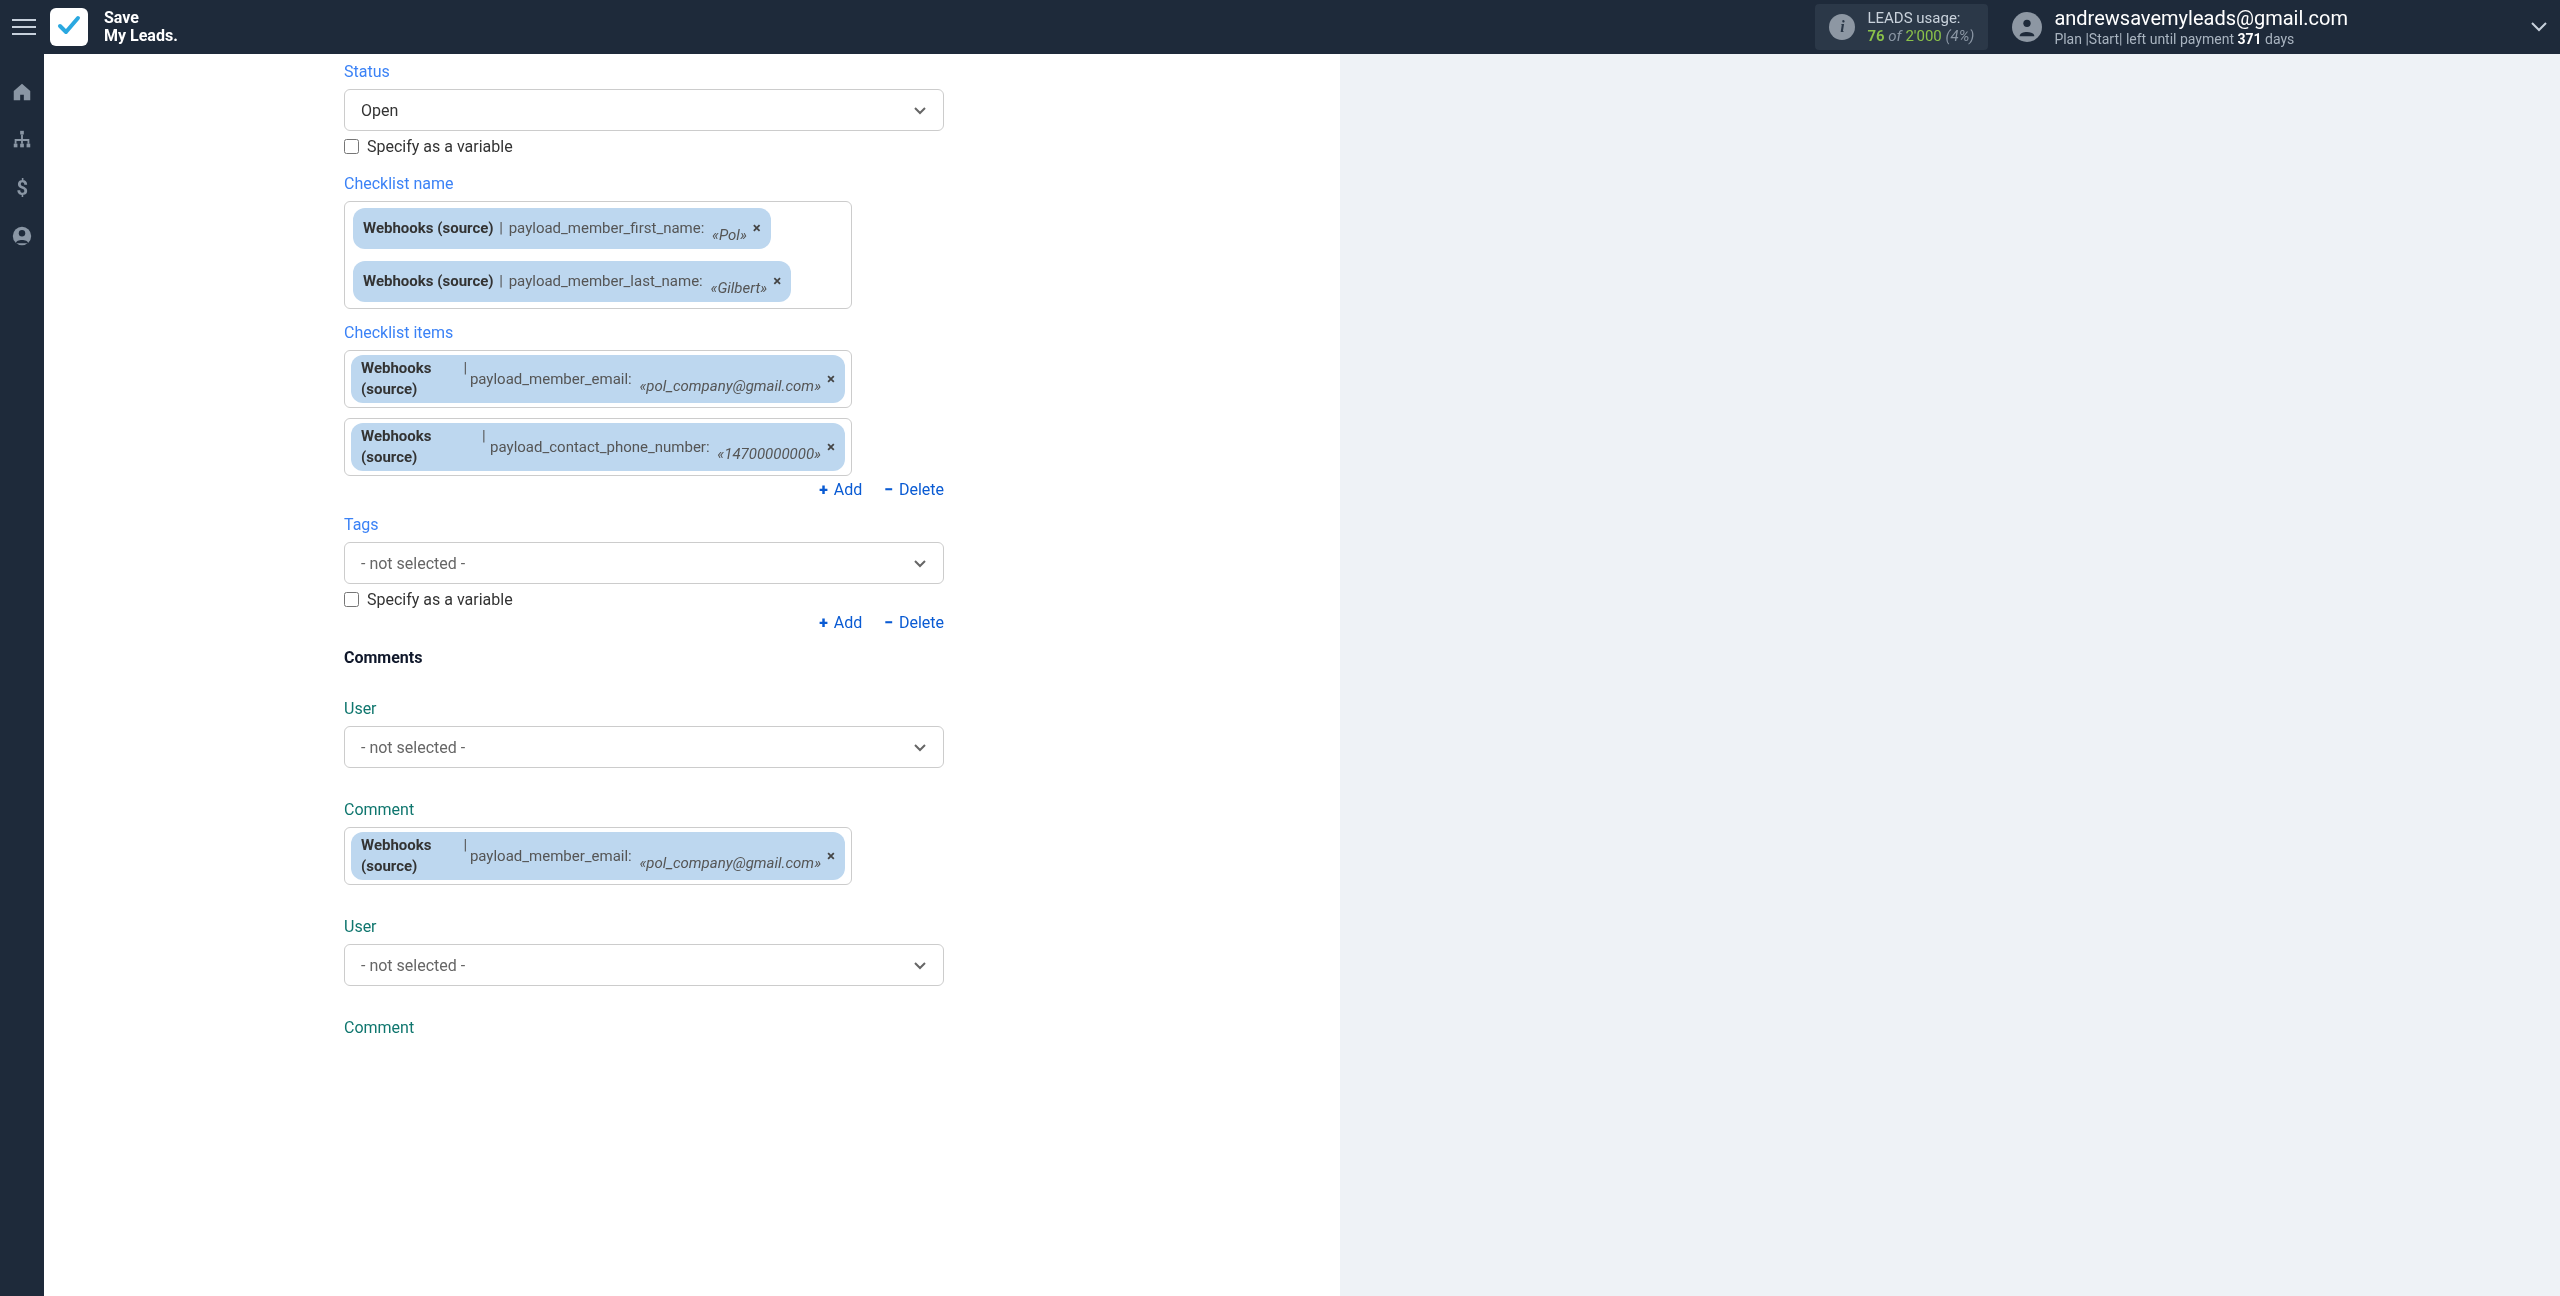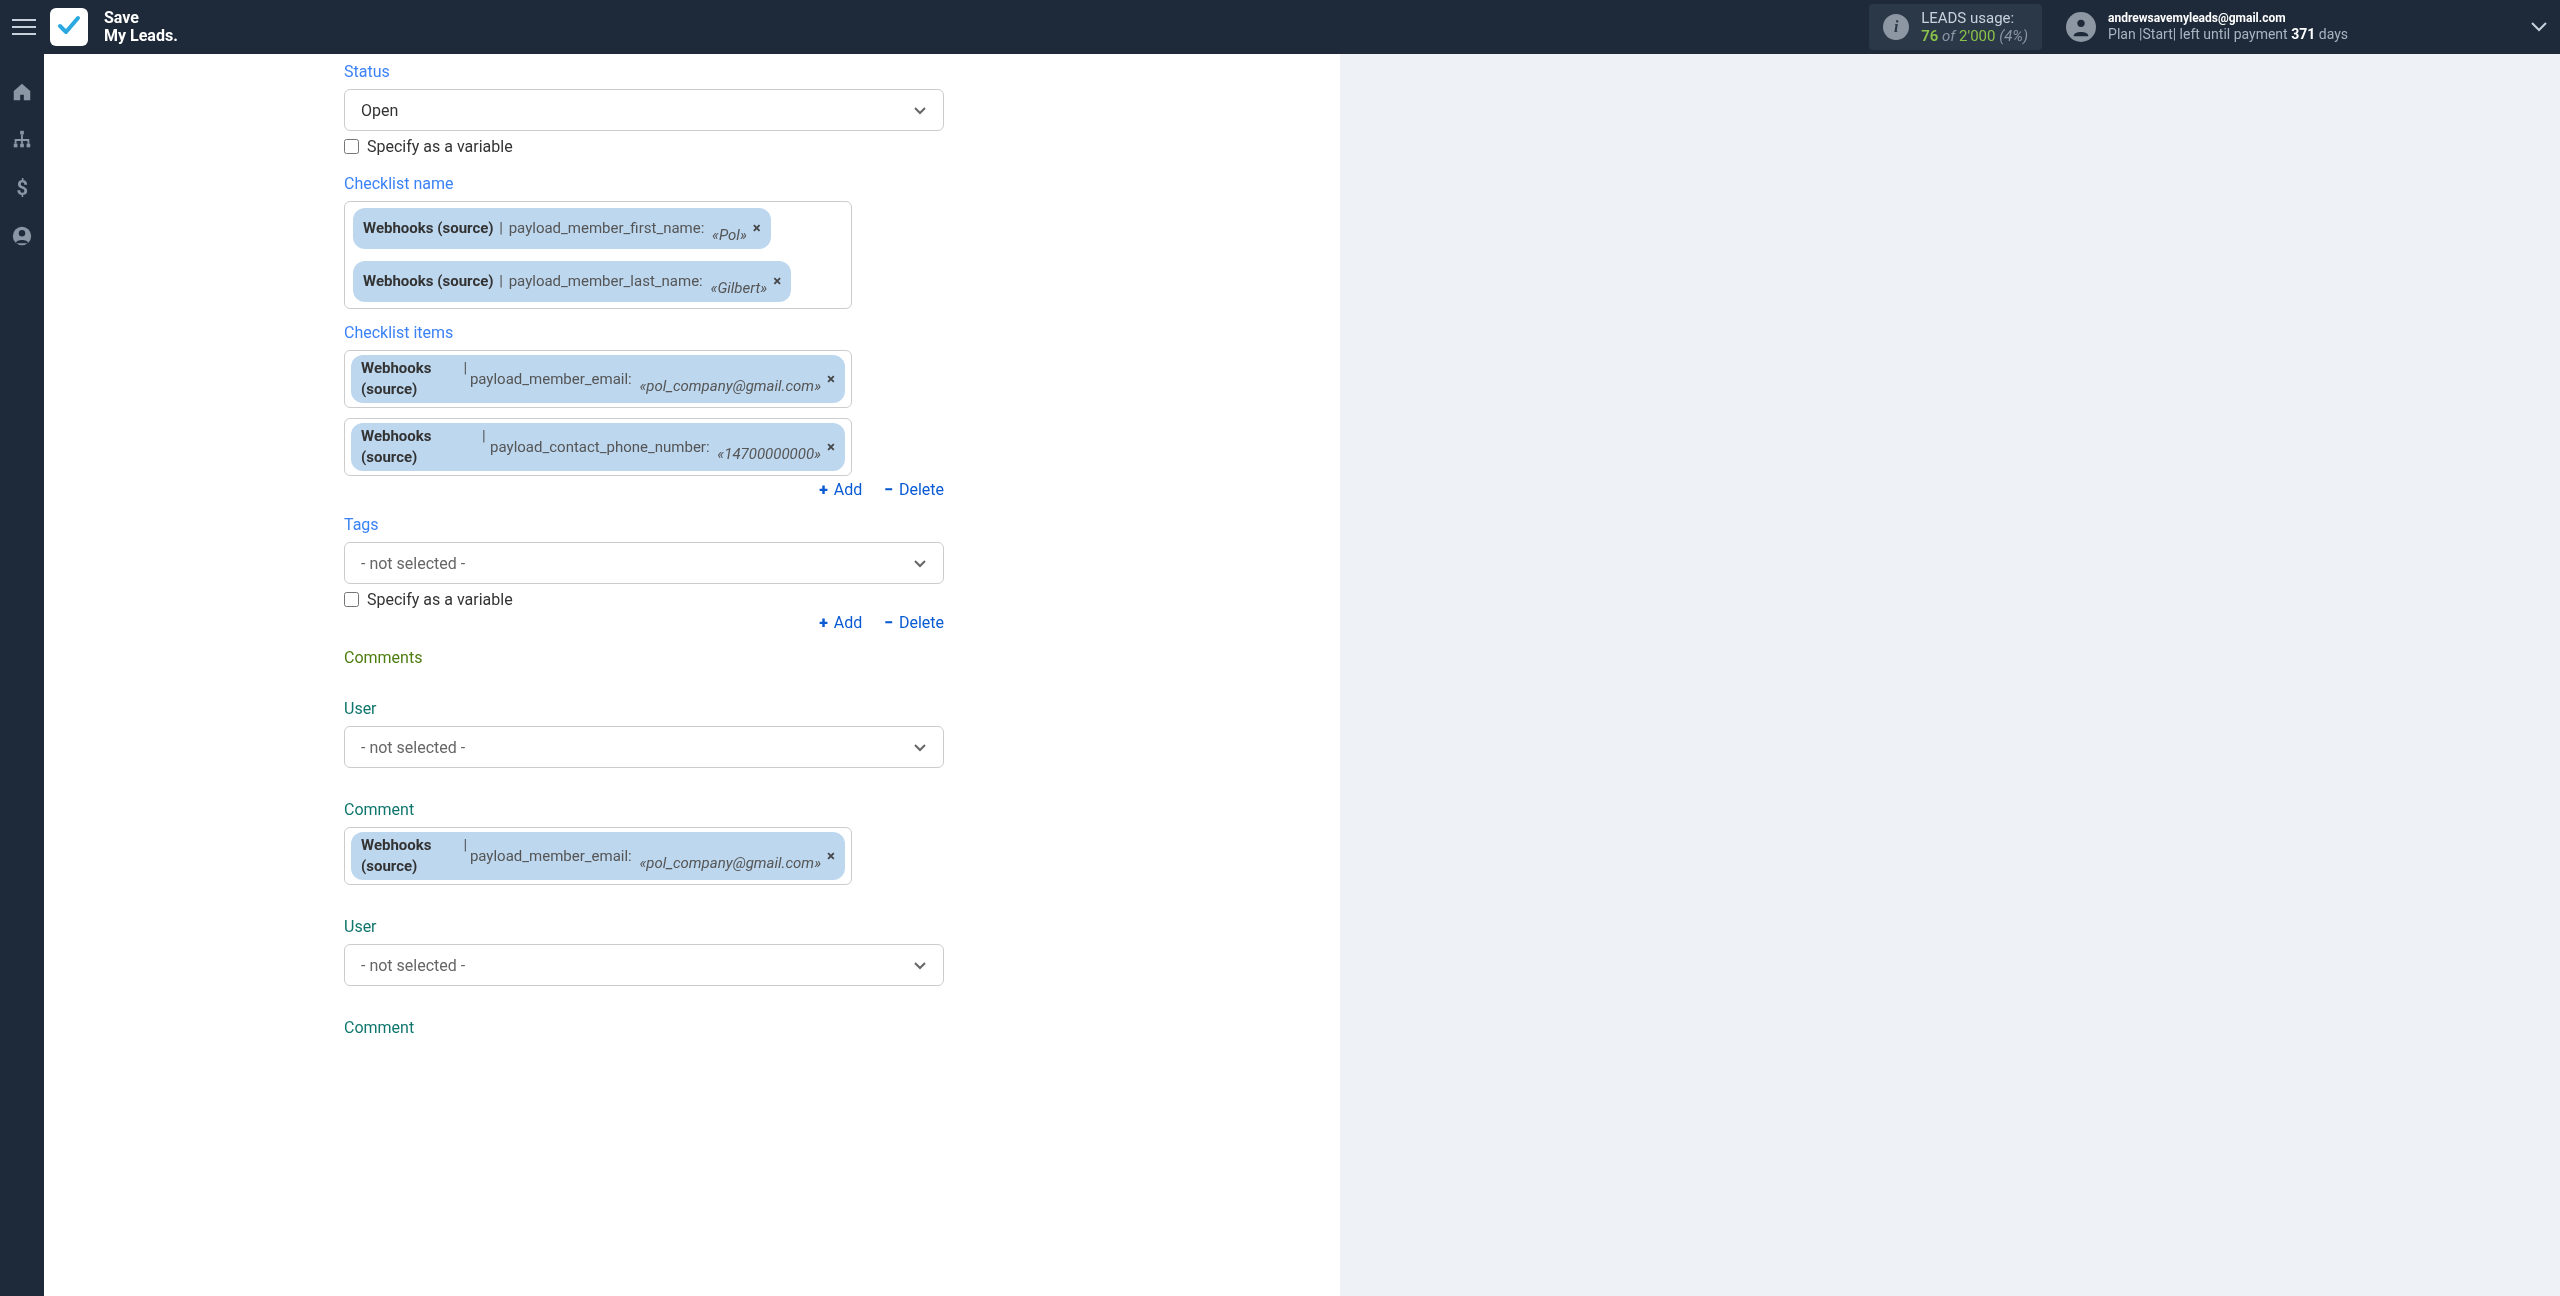--- a/index.html
+++ b/index.html
@@ -100,21 +100,21 @@
       width: 30px;
       height: 30px;
       border-radius: 50%;
       background: #8d97a3;
       display: flex;
       align-items: center;
       justify-content: center;
     }
     .account-avatar svg { fill: #1e2a3a; width: 22px; height: 22px; }
     .account-text { line-height: 1.25; }
-    .account-email { color: #fff; font-size: 12px; font-weight: 700; }
+    .account-email { color: #fff; font-size: 20px; font-weight: 400; }
     .account-plan { color: #a9b4c0; font-size: 14px; }
     .account-plan b { color: #fff; font-weight: 700; }
     .account-caret {
       margin-left: 170px;
     }
     .caret-down-light svg { width: 18px; height: 12px; }
     .caret-down-light svg path { stroke: #c7d0db; stroke-width: 2; fill: none; }
 
     .layout {
       display: flex;
@@ -228,21 +228,21 @@
       color: #0a5bd3;
       font-size: 16px;
       cursor: pointer;
       display: inline-flex;
       align-items: center;
       gap: 6px;
     }
     .action-link .ico { font-weight: 900; font-size: 16px; }
     .not-selected { color: #666; }
     .open-val { color: #333; }
-    h5.comments-title { font-weight: 400; color: #4d7c0f; font-size: 16px; margin-bottom: 10px; }
+    h5.comments-title { font-weight: 700; color: #0f172a; font-size: 16px; margin-bottom: 10px; }
   </style>
 </head>
 <body>
 
 <header class="header">
   <div class="menu-toggle">
     <span></span>
       <span></span>
       <span></span>
   </div>

